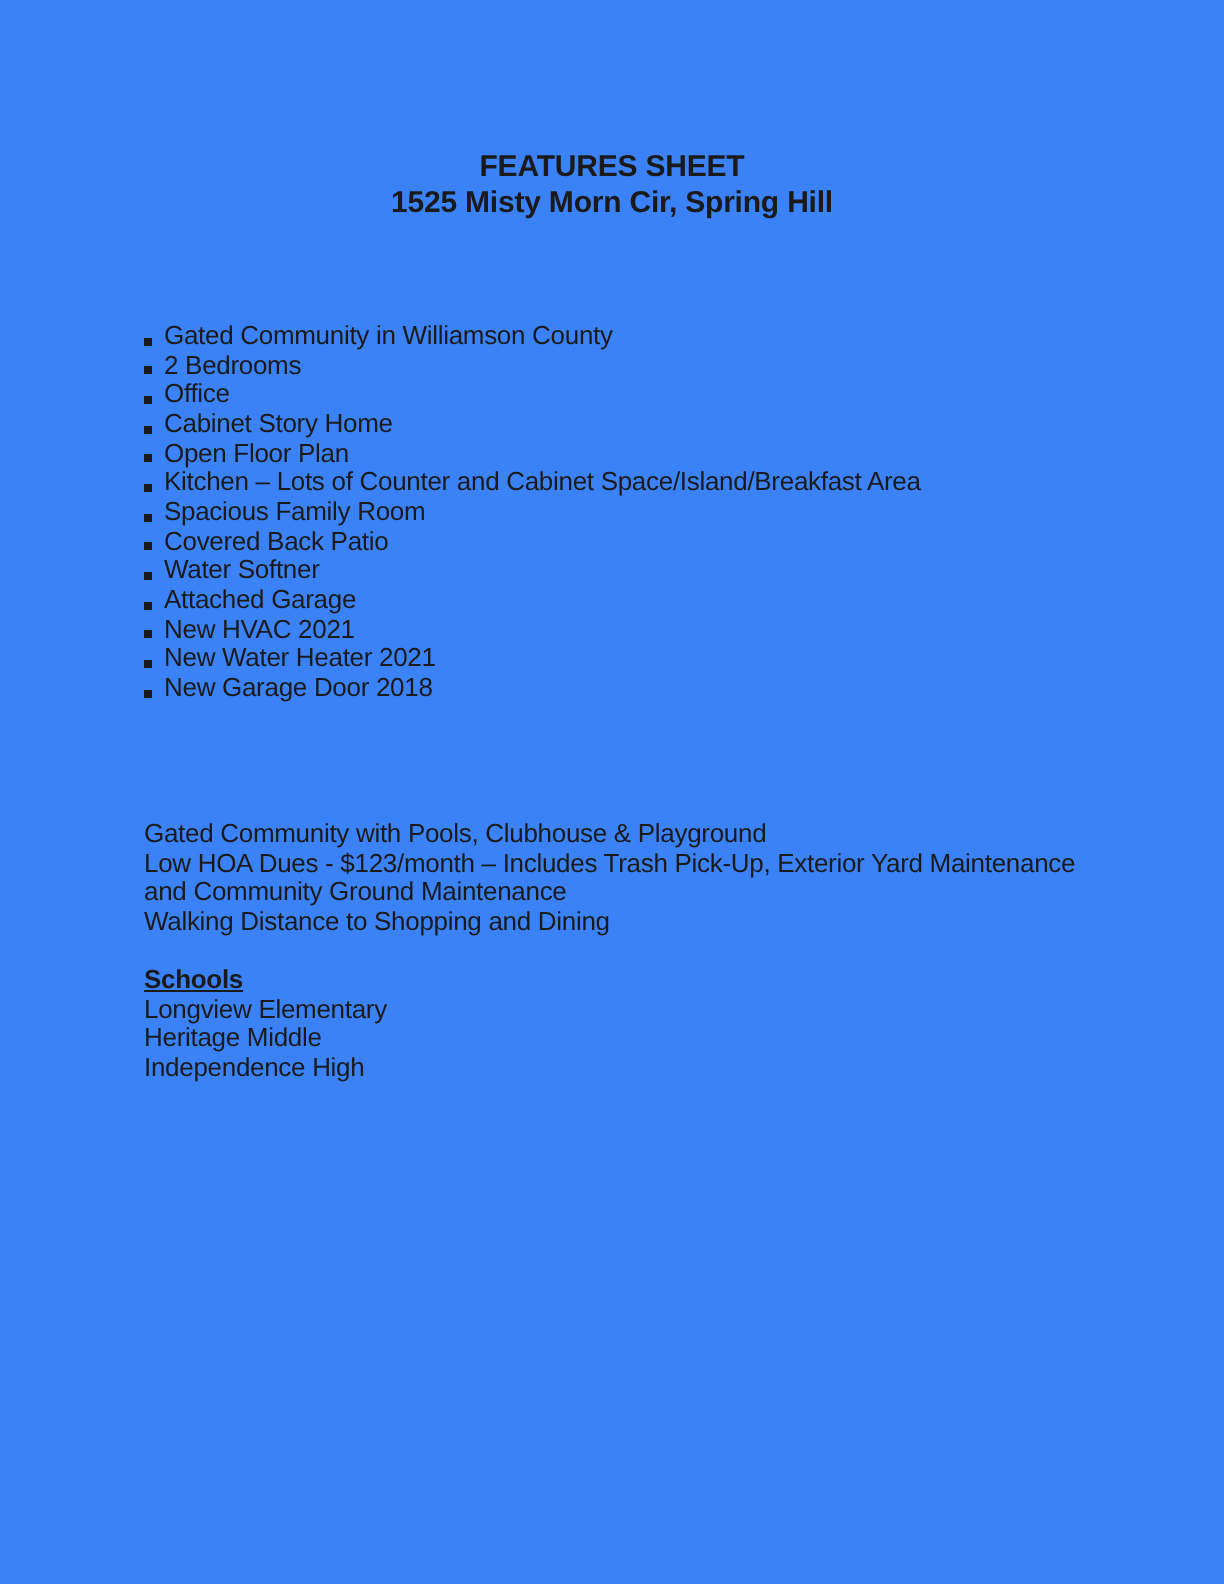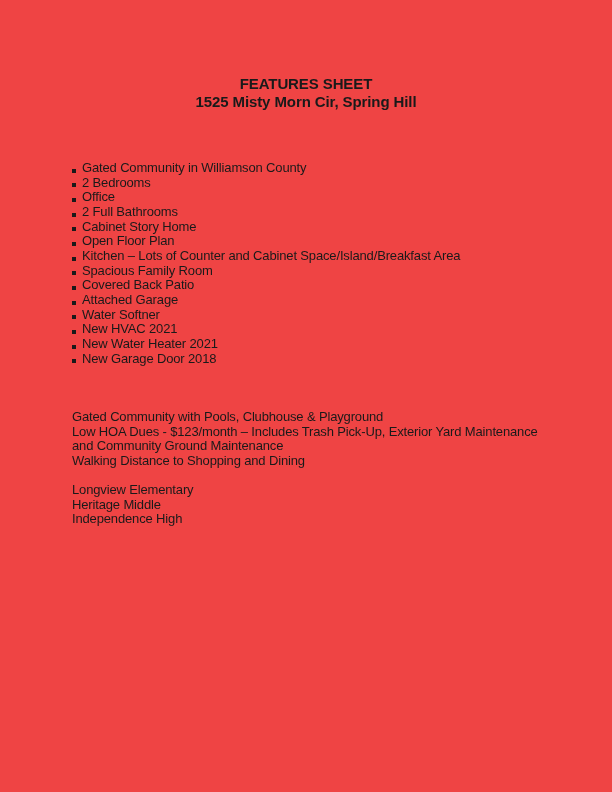--- a/index.html
+++ b/index.html
@@ -10,21 +10,21 @@
   body {
     width: 612px;
     height: 792px;
     font-family: "Liberation Sans", sans-serif;
     color: #1a1a1a;
   }
   .page {
     position: relative;
     width: 612px;
     height: 792px;
-    background: #ef4444;
+    background: #3b82f6;
     overflow: hidden;
   }
   .doc-header {
     position: absolute;
     top: 75px;
     left: 0;
     width: 612px;
     text-align: center;
     font-weight: bold;
     font-size: 15px;
@@ -89,49 +89,45 @@
     <div class="feature-item">
         <span class="bullet"></span>
         <span>2 Bedrooms</span>
       </div>
     <div class="feature-item">
         <span class="bullet"></span>
         <span>Office</span>
       </div>
     <div class="feature-item">
         <span class="bullet"></span>
-        <span>2 Full Bathrooms</span>
-      </div>
-    <div class="feature-item">
-        <span class="bullet"></span>
         <span>Cabinet Story Home</span>
       </div>
     <div class="feature-item">
         <span class="bullet"></span>
         <span>Open Floor Plan</span>
       </div>
     <div class="feature-item">
         <span class="bullet"></span>
         <span>Kitchen – Lots of Counter and Cabinet Space/Island/Breakfast Area</span>
       </div>
     <div class="feature-item">
         <span class="bullet"></span>
         <span>Spacious Family Room</span>
       </div>
     <div class="feature-item">
         <span class="bullet"></span>
         <span>Covered Back Patio</span>
       </div>
     <div class="feature-item">
         <span class="bullet"></span>
-        <span>Attached Garage</span>
+        <span>Water Softner</span>
       </div>
     <div class="feature-item">
         <span class="bullet"></span>
-        <span>Water Softner</span>
+        <span>Attached Garage</span>
       </div>
     <div class="feature-item">
         <span class="bullet"></span>
         <span>New HVAC 2021</span>
       </div>
     <div class="feature-item">
         <span class="bullet"></span>
         <span>New Water Heater 2021</span>
       </div>
     <div class="feature-item">
@@ -140,18 +136,19 @@
       </div>
   </div>
 
   <div class="community body-text">
     <div>Gated Community with Pools, Clubhouse &amp; Playground</div>
     <div>Low HOA Dues - $123/month – Includes Trash Pick-Up, Exterior Yard Maintenance and Community Ground Maintenance</div>
     <div>Walking Distance to Shopping and Dining</div>
   </div>
 
   <div class="schools body-text">
+    <div class="schools-heading">Schools</div>
     <div>Longview Elementary</div>
     <div>Heritage Middle</div>
     <div>Independence High</div>
   </div>
 
 </div>
 
 </body></html>

